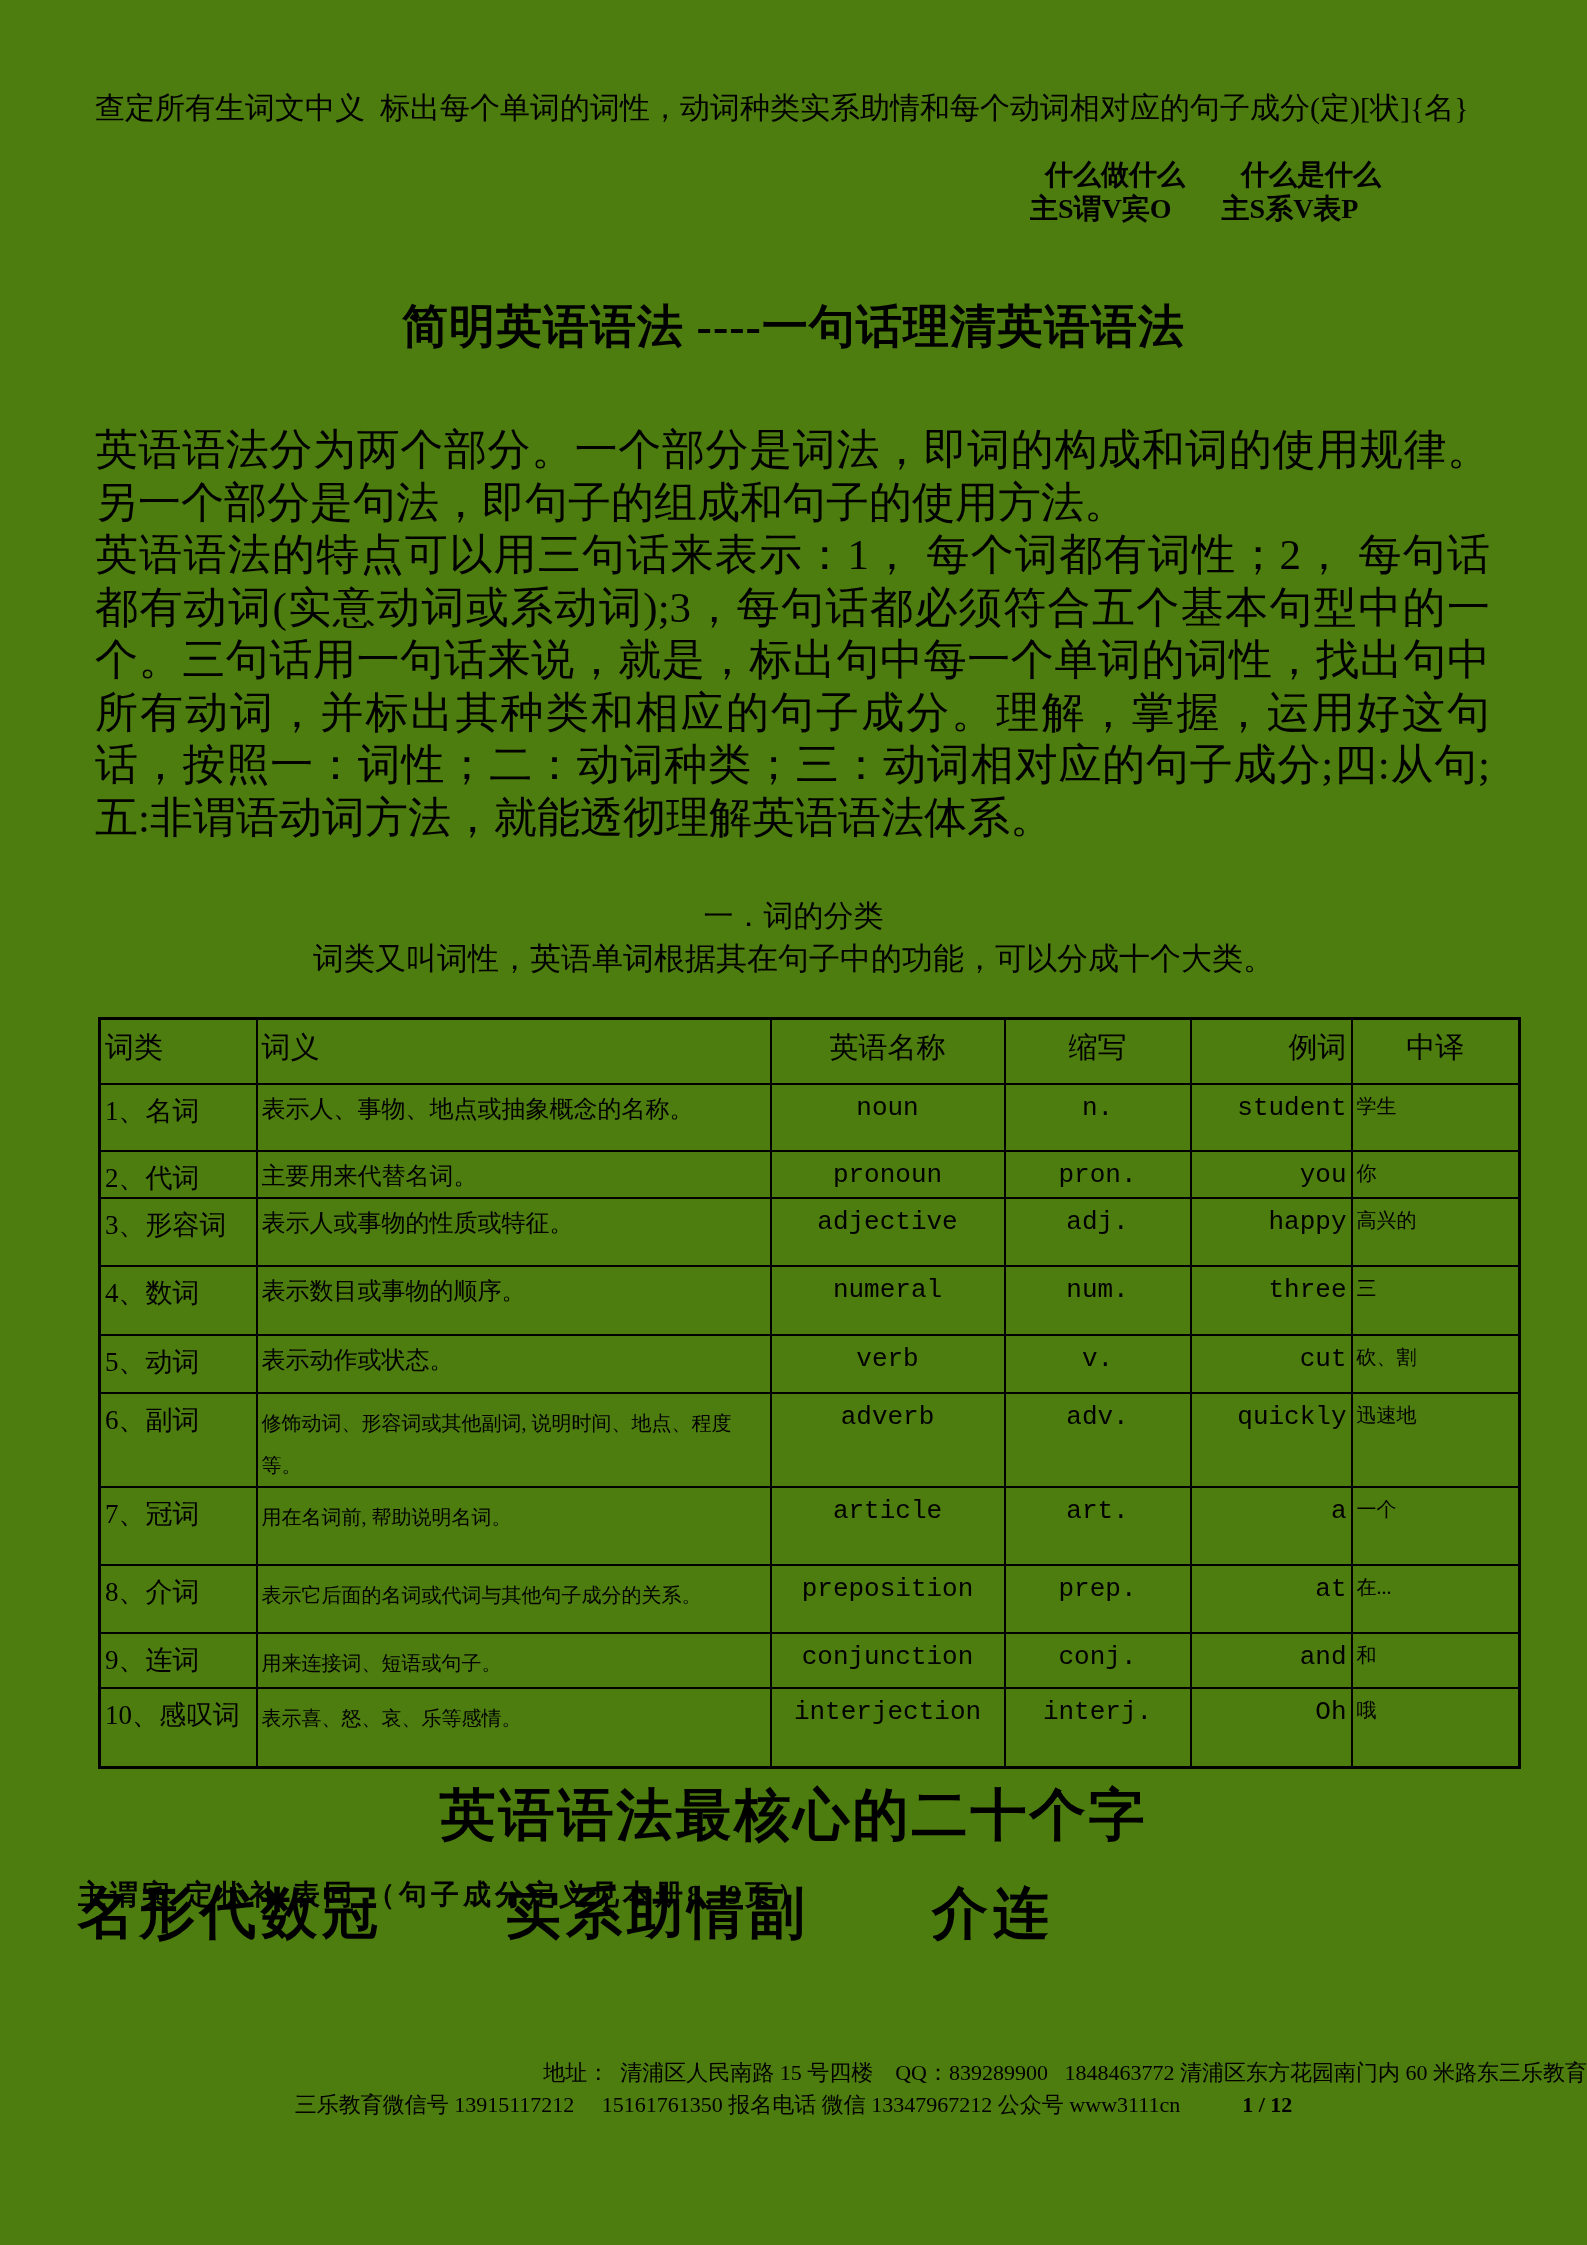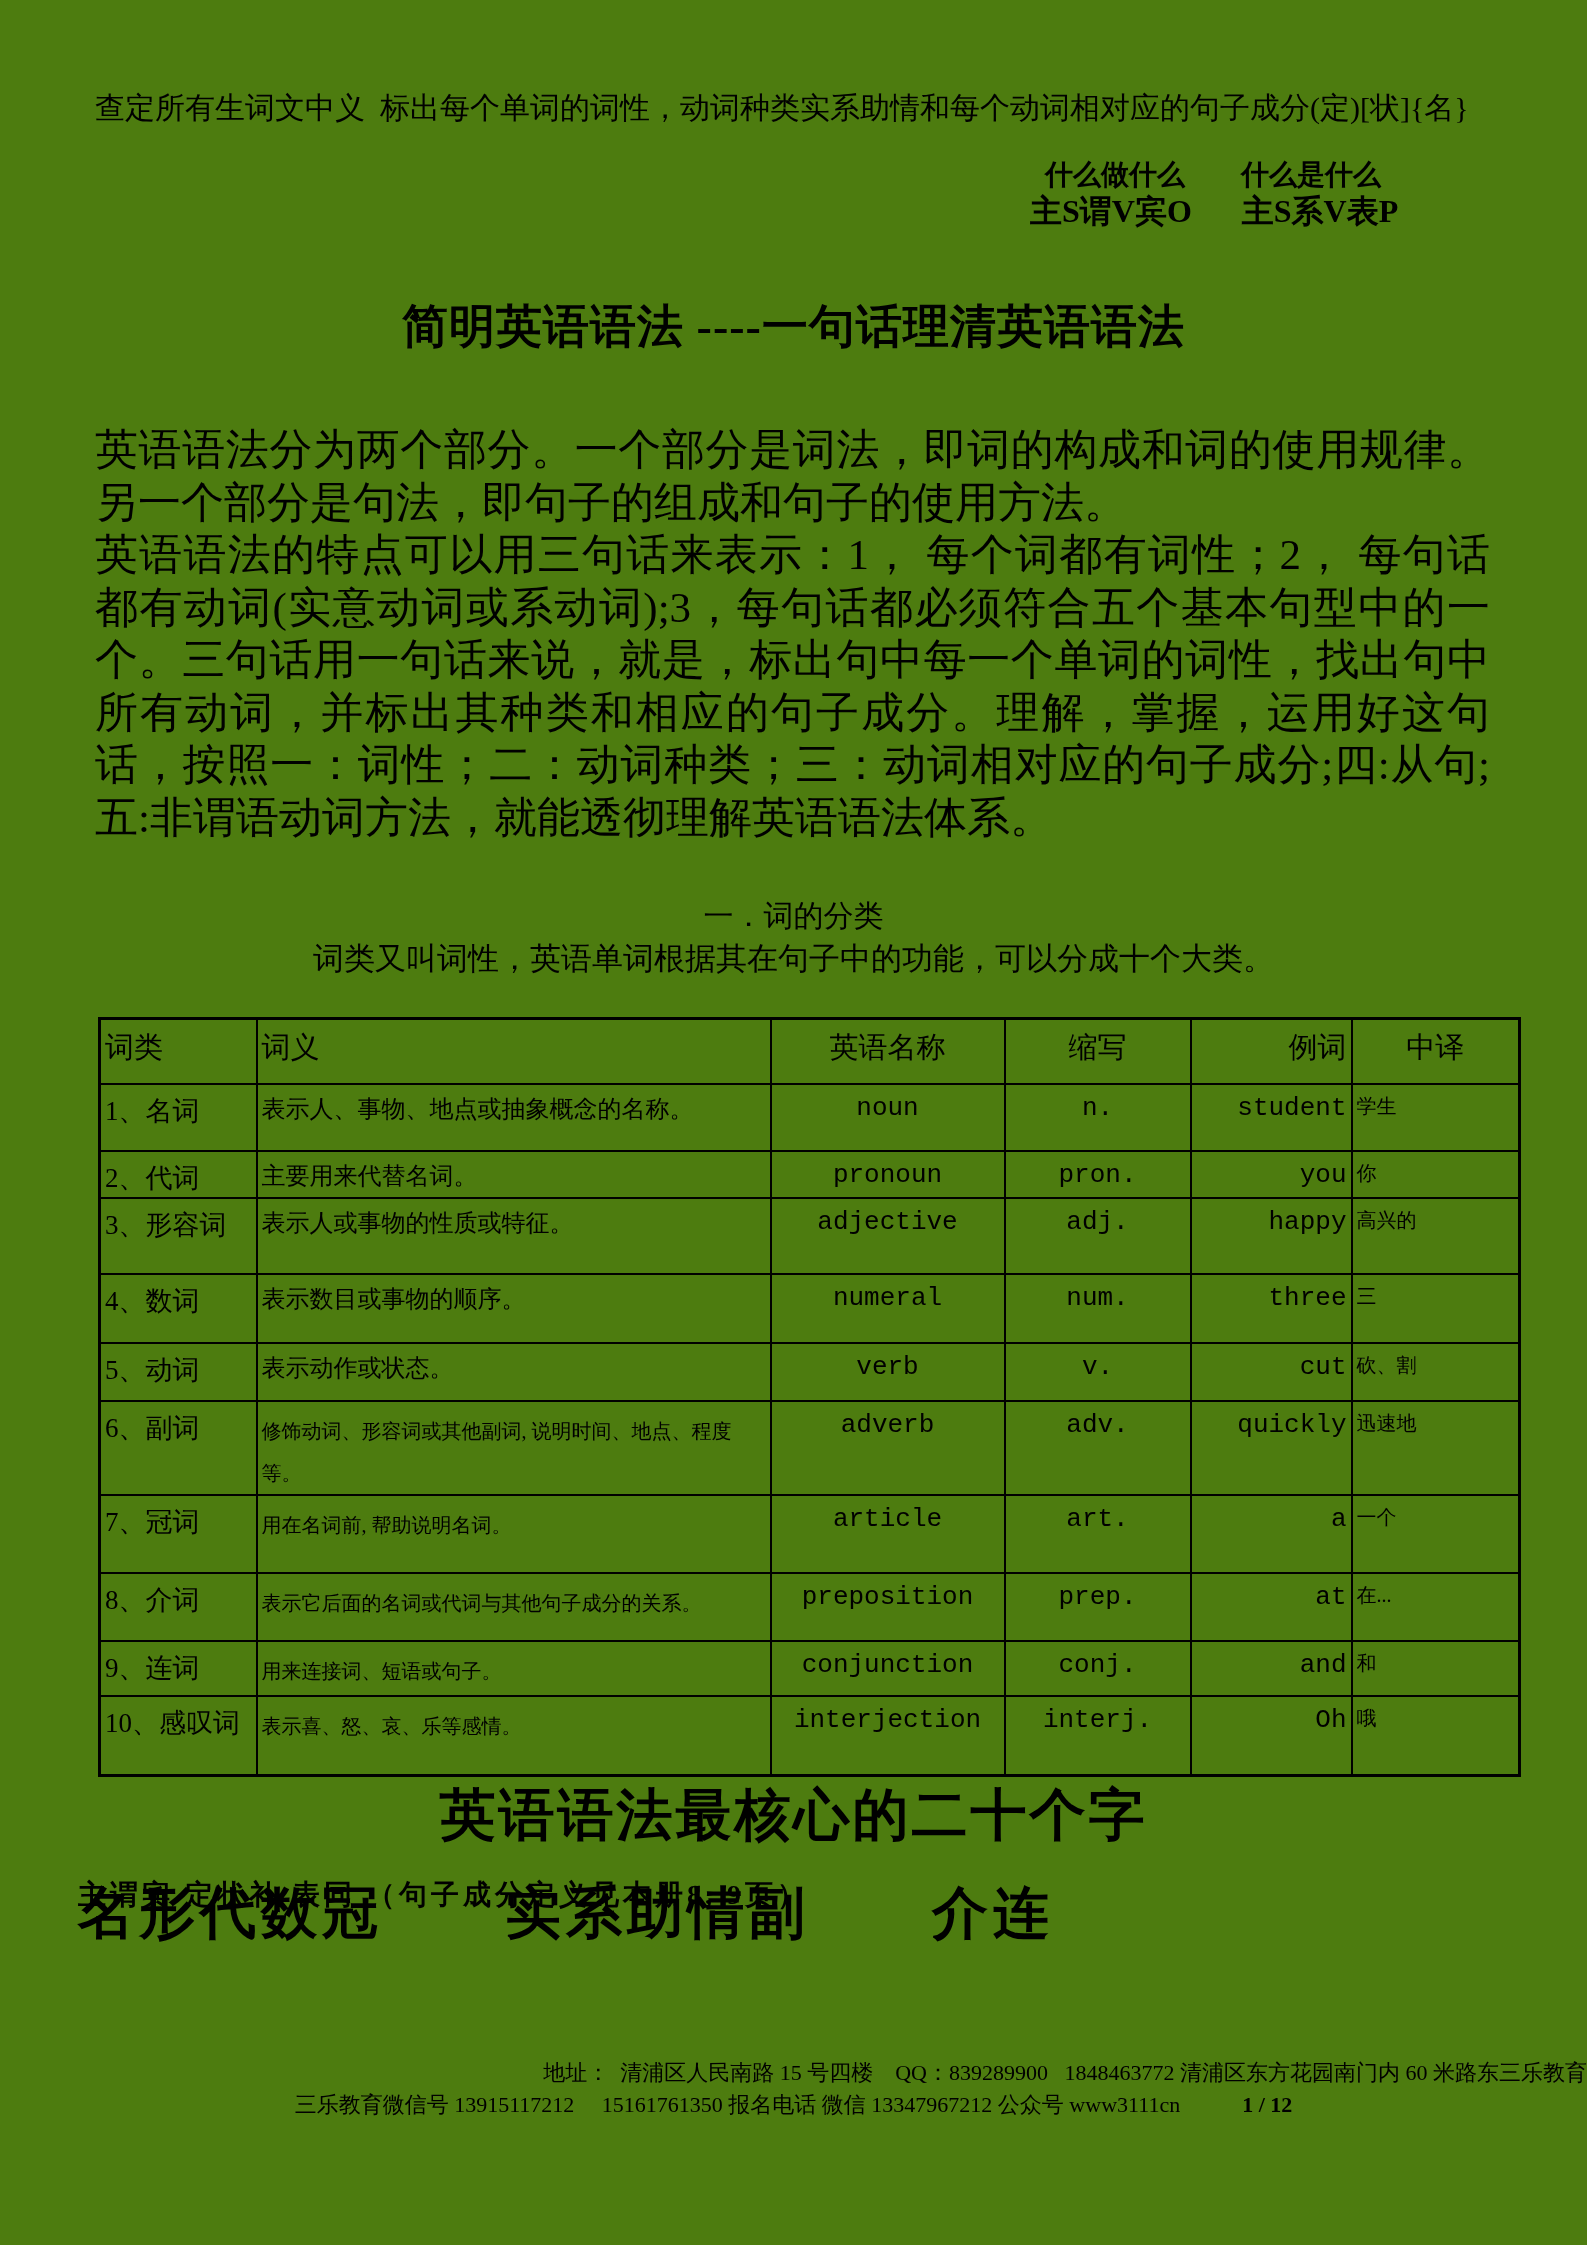--- a/index.html
+++ b/index.html
@@ -16,21 +16,21 @@
   .note-line1{
     position:absolute;top:90px;left:95px;
     font-size:30px;line-height:36px;white-space:pre;
   }
   .note-line2{
     position:absolute;top:156px;left:1045px;
     font-size:28px;display:flex;gap:56px;white-space:pre;font-weight:bold;
   }
   .note-line3{
     position:absolute;top:190px;left:1030px;
-    font-size:32px;font-weight:bold;display:flex;gap:50px;white-space:pre;
+    font-size:28px;font-weight:bold;display:flex;gap:50px;white-space:pre;
   }
   
   .doc-title{
     position:absolute;top:296px;left:0;width:100%;
     text-align:center;font-size:46px;font-weight:bold;letter-spacing:1px;
   }
   
   .intro{
     position:absolute;top:424px;left:95px;width:1395px;
     font-size:43px;line-height:52.5px;
@@ -54,21 +54,21 @@
   }
   table.pos th,table.pos td{
     border:2px solid #000;
     vertical-align:top;
     padding:8px 4px 0 4px;
     overflow:hidden;
   }
   thead tr{height:65px;}
   tbody tr:nth-child(1){height:67px;}
   tbody tr:nth-child(2){height:47px;}
-  tbody tr:nth-child(3){height:76px;}
+  tbody tr:nth-child(3){height:68px;}
   tbody tr:nth-child(4){height:69px;}
   tbody tr:nth-child(5){height:58px;}
   tbody tr:nth-child(6){height:83px;}
   tbody tr:nth-child(7){height:78px;}
   tbody tr:nth-child(8){height:68px;}
   tbody tr:nth-child(9){height:55px;}
   tbody tr:nth-child(10){height:80px;}
   th{font-weight:normal;font-size:29px;padding-top:10px;}
   .h-cls{text-align:left;padding-left:16px;}
   .h-def{text-align:left;padding-left:52px;}

